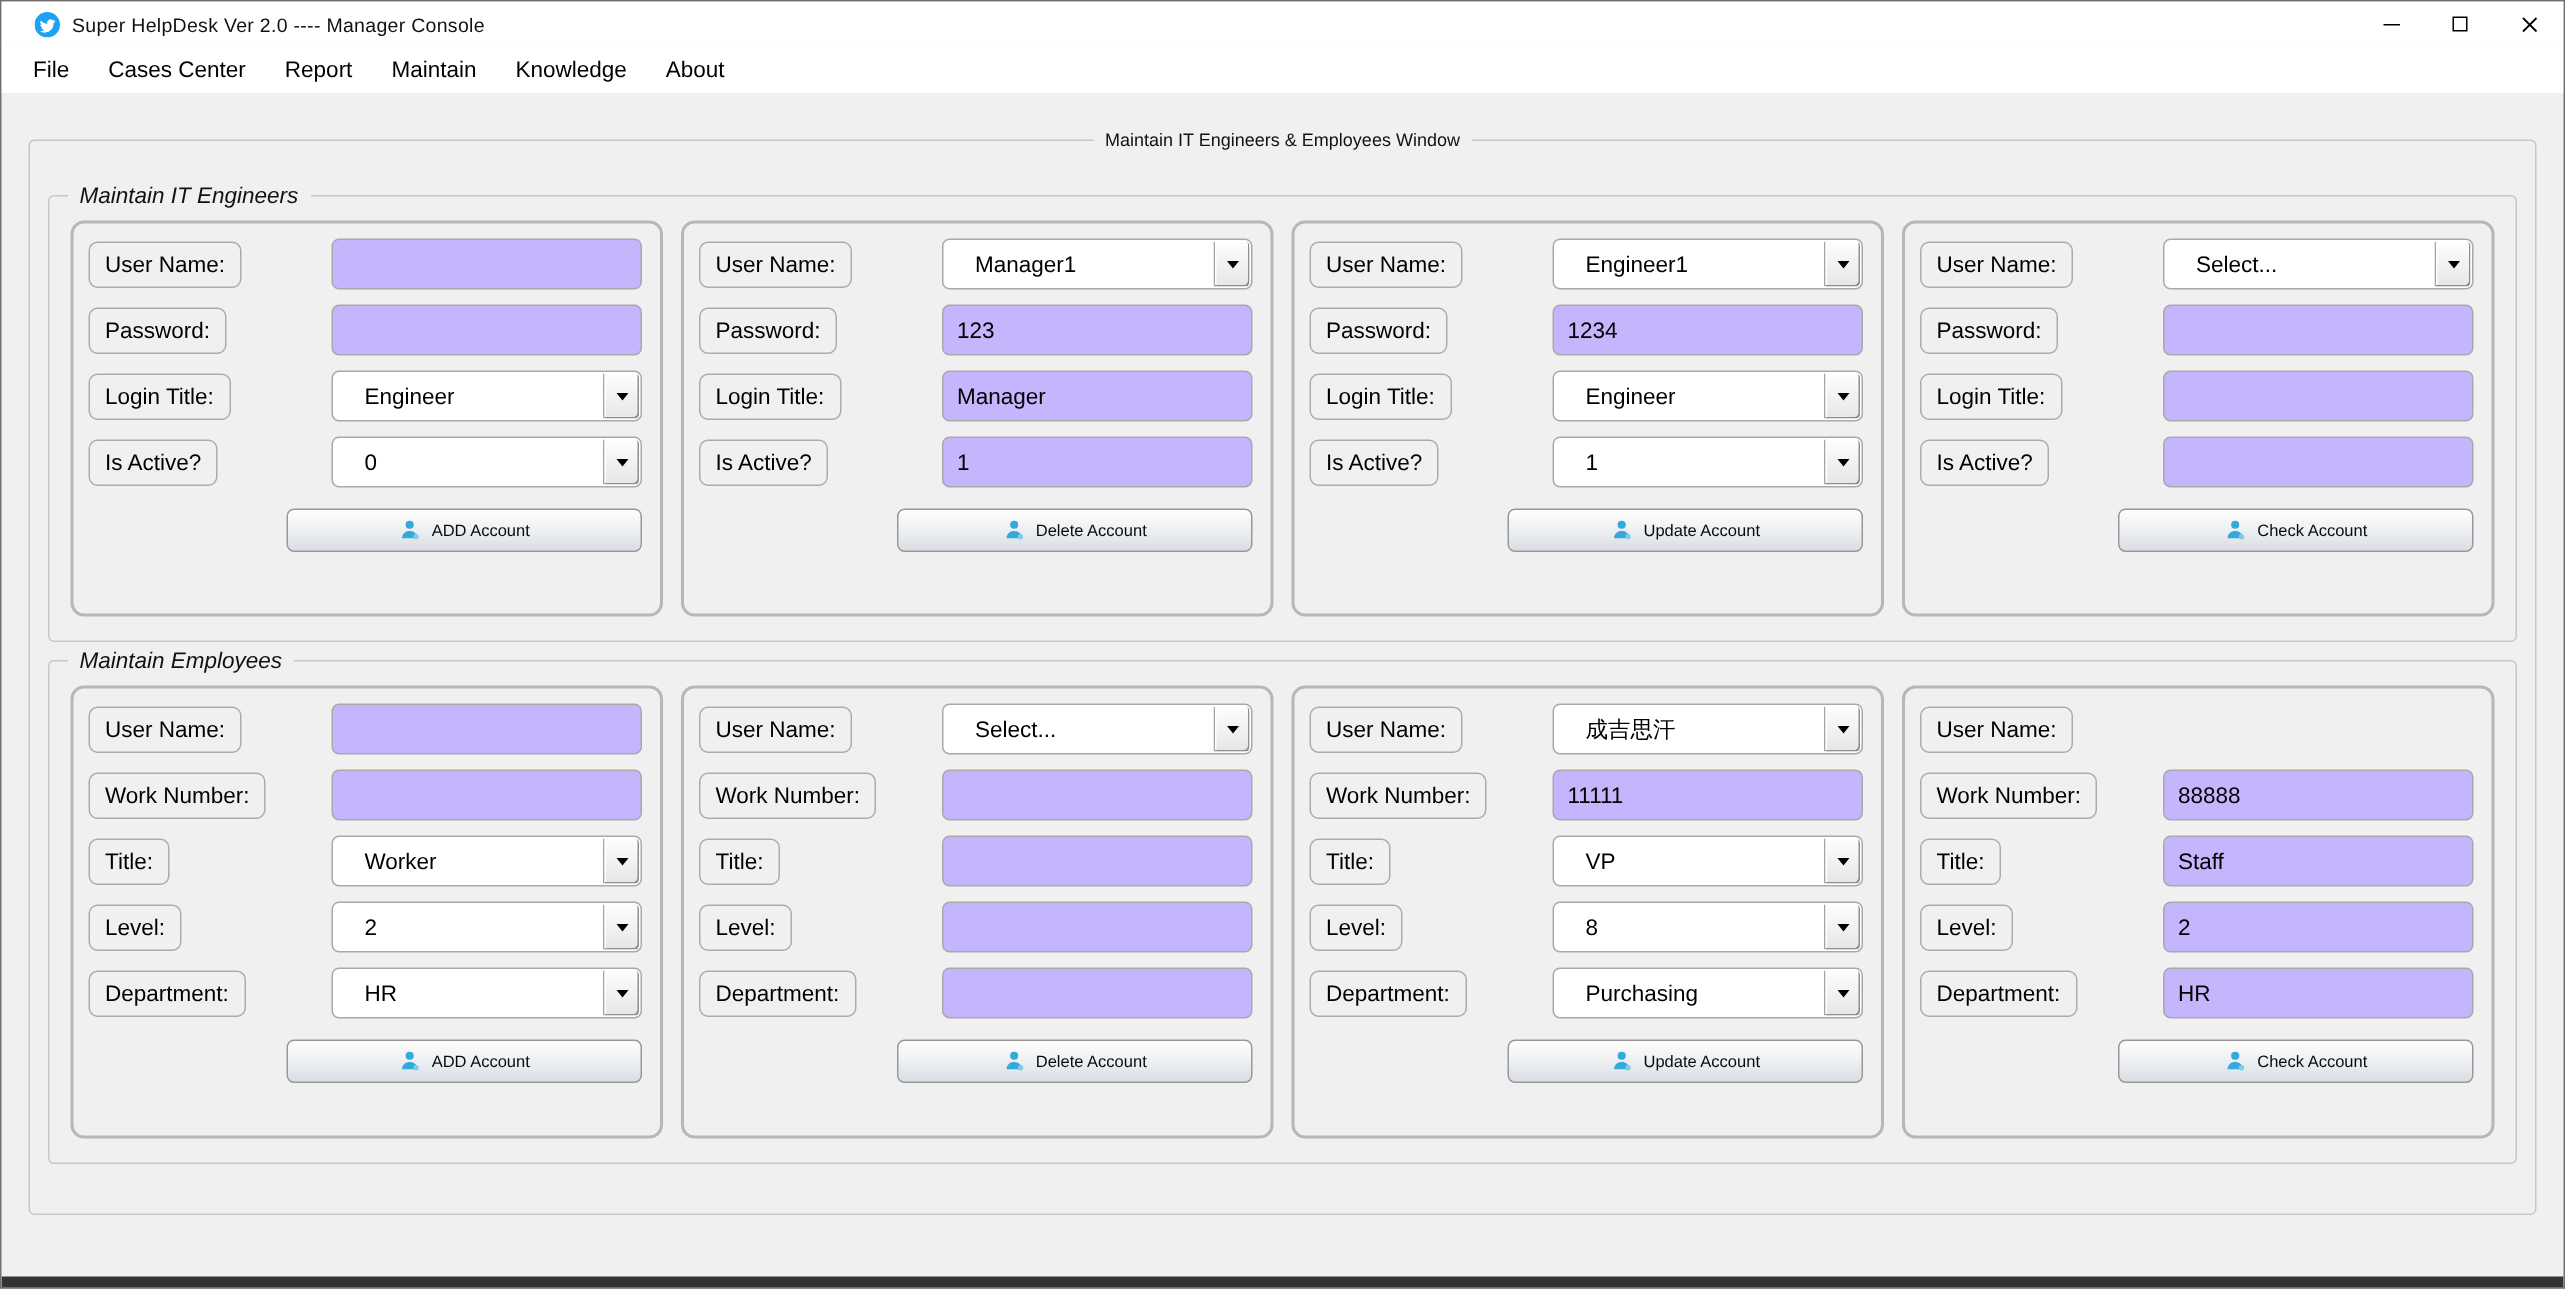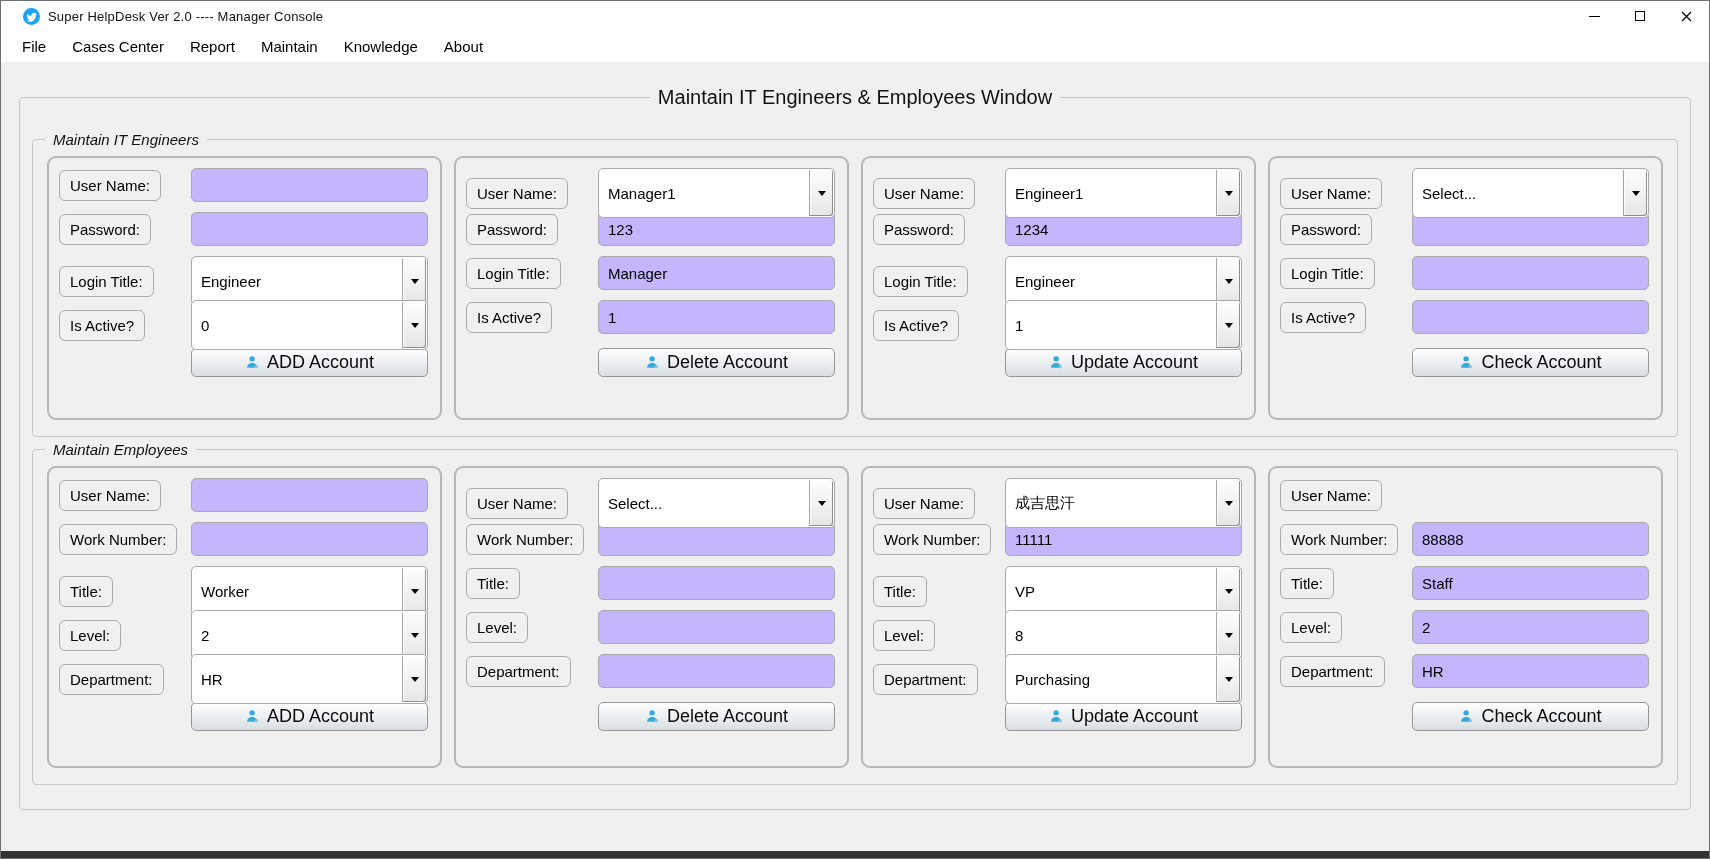--- a/index.html
+++ b/index.html
@@ -20,62 +20,62 @@
   .glyph-min{ width:11px; height:1px; background:#000; }
   .glyph-max{ width:10px; height:10px; border:1px solid #000; }
   .glyph-close svg{ display:block; }
   
   .menubar{ height:31px; background:#ffffff; display:flex; align-items:center; padding-left:8px; }
   .menu-item{ font-size:15px; color:#000; padding:5px 13px; }
   
   fieldset{ border:1px solid #c7c7c7; border-radius:4px; background:transparent; }
   legend{ font-size:16px; color:#111; padding:0 8px; }
   .outer-box{ margin:24px 18px 0 18px; height:724px; padding:0 10px; }
-  .outer-box > legend{ margin:0 auto; font-size:20px; }
+  .outer-box > legend{ margin:0 auto; font-size:12px; }
   .group{ margin:22px 2px 0 2px; padding:2px 2px 0 2px; }
   .group > legend{ margin-left:10px; font-size:15px;font-style:italic; }
   .group-engineers{ height:306px; }
   .group-employees{ margin-top:4px; height:344px; }
   .panel-grid{ display:grid; grid-template-columns:repeat(4,1fr); gap:12px; padding:6px 12px 0 12px; }
   .panel{ border:2px solid #b7b7b7; border-radius:9px; padding:10px 12px 0 10px; }
   .group-engineers .panel{ height:264px; }
   .group-employees .panel{ height:302px; }
   
-  .frow{ display:grid; grid-template-columns:132px 1fr; align-items:center; height:34px; margin-bottom:10px; }
+  .frow{ display:grid; grid-template-columns:132px 1fr; align-items:center; height:34px; margin-bottom:10px;gap:30px; }
   .lbl{
     justify-self:start; display:inline-flex; align-items:center; height:31px;
     padding:0 10px; border:1.5px solid #ababab; border-radius:6px;
     background:#f0f0f0; font-size:15px; color:#000; white-space:nowrap;
   }
   .input{
     width:100%; height:34px; border:1.5px solid #a9a9a9; border-radius:5px;
     background:#c4b5fd; font-family:"Liberation Sans",sans-serif; font-size:15px;
     color:#000; padding:0 9px; outline:none;
   }
   .combo{
-    position:relative; width:100%; height:50px; border:1.5px solid #a9a9a9;
+    position:relative; width:100%; height:34px; border:1.5px solid #a9a9a9;
     border-radius:5px; background:#fff; display:flex; align-items:center;
-    padding:0 32px 0 9px; font-size:15px; color:#000; cursor:default;
+    padding:0 32px 0 21px; font-size:15px; color:#000; cursor:default;
   }
   .combo-value{ overflow:hidden; white-space:nowrap; }
   .combo-btn{
     position:absolute; top:1px; right:1px; bottom:1px; width:24px;
     background:linear-gradient(180deg,#fefefe,#e6e6e6);
     border-left:1px solid #a5a5a5; border-radius:0 3px 3px 0;
     box-shadow:inset -1px -1px 0 #8f8f8f, inset 1px 1px 0 #ffffff;
     display:flex; align-items:center; justify-content:center;
   }
   .tri{ width:0; height:0; border-left:4px solid transparent; border-right:4px solid transparent; border-top:5px solid #000; }
   
   .btn-row{ display:grid; grid-template-columns:132px 1fr; margin-top:14px; }
   .btn{
     grid-column:2; height:29px; display:flex; align-items:center; justify-content:center; gap:7px;
     background:linear-gradient(180deg,#fefefe 0%, #ebeef1 55%, #d9dee3 100%);
     border:1px solid #979797; border-radius:5px;
-    font-family:"Liberation Sans",sans-serif; font-size:18px; color:#0a0a0a; cursor:default;
+    font-family:"Liberation Sans",sans-serif; font-size:11px; color:#0a0a0a; cursor:default;
   }
   .person-icon svg{ display:block; }
   
   .bottom-edge{ position:absolute; left:0; right:0; bottom:0; height:7px; background:#333; }
 </style>
 </head>
 <body>
 
 <div class="window">
 

